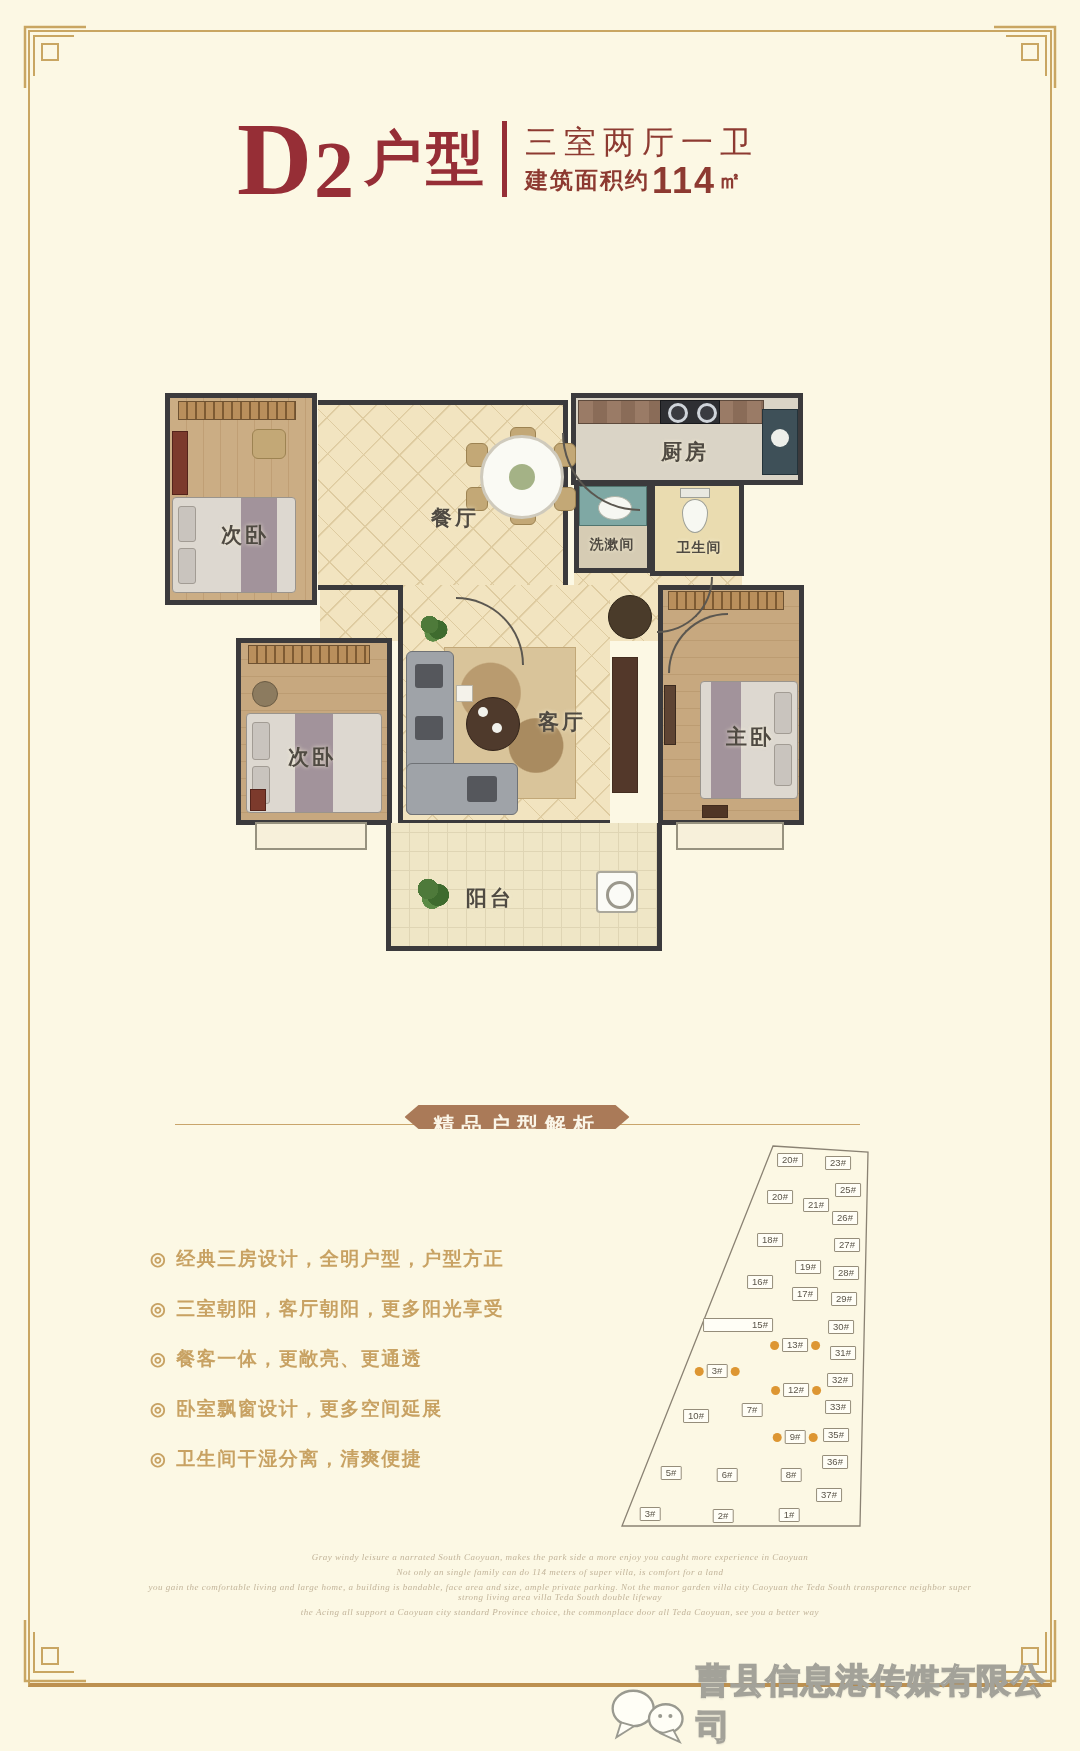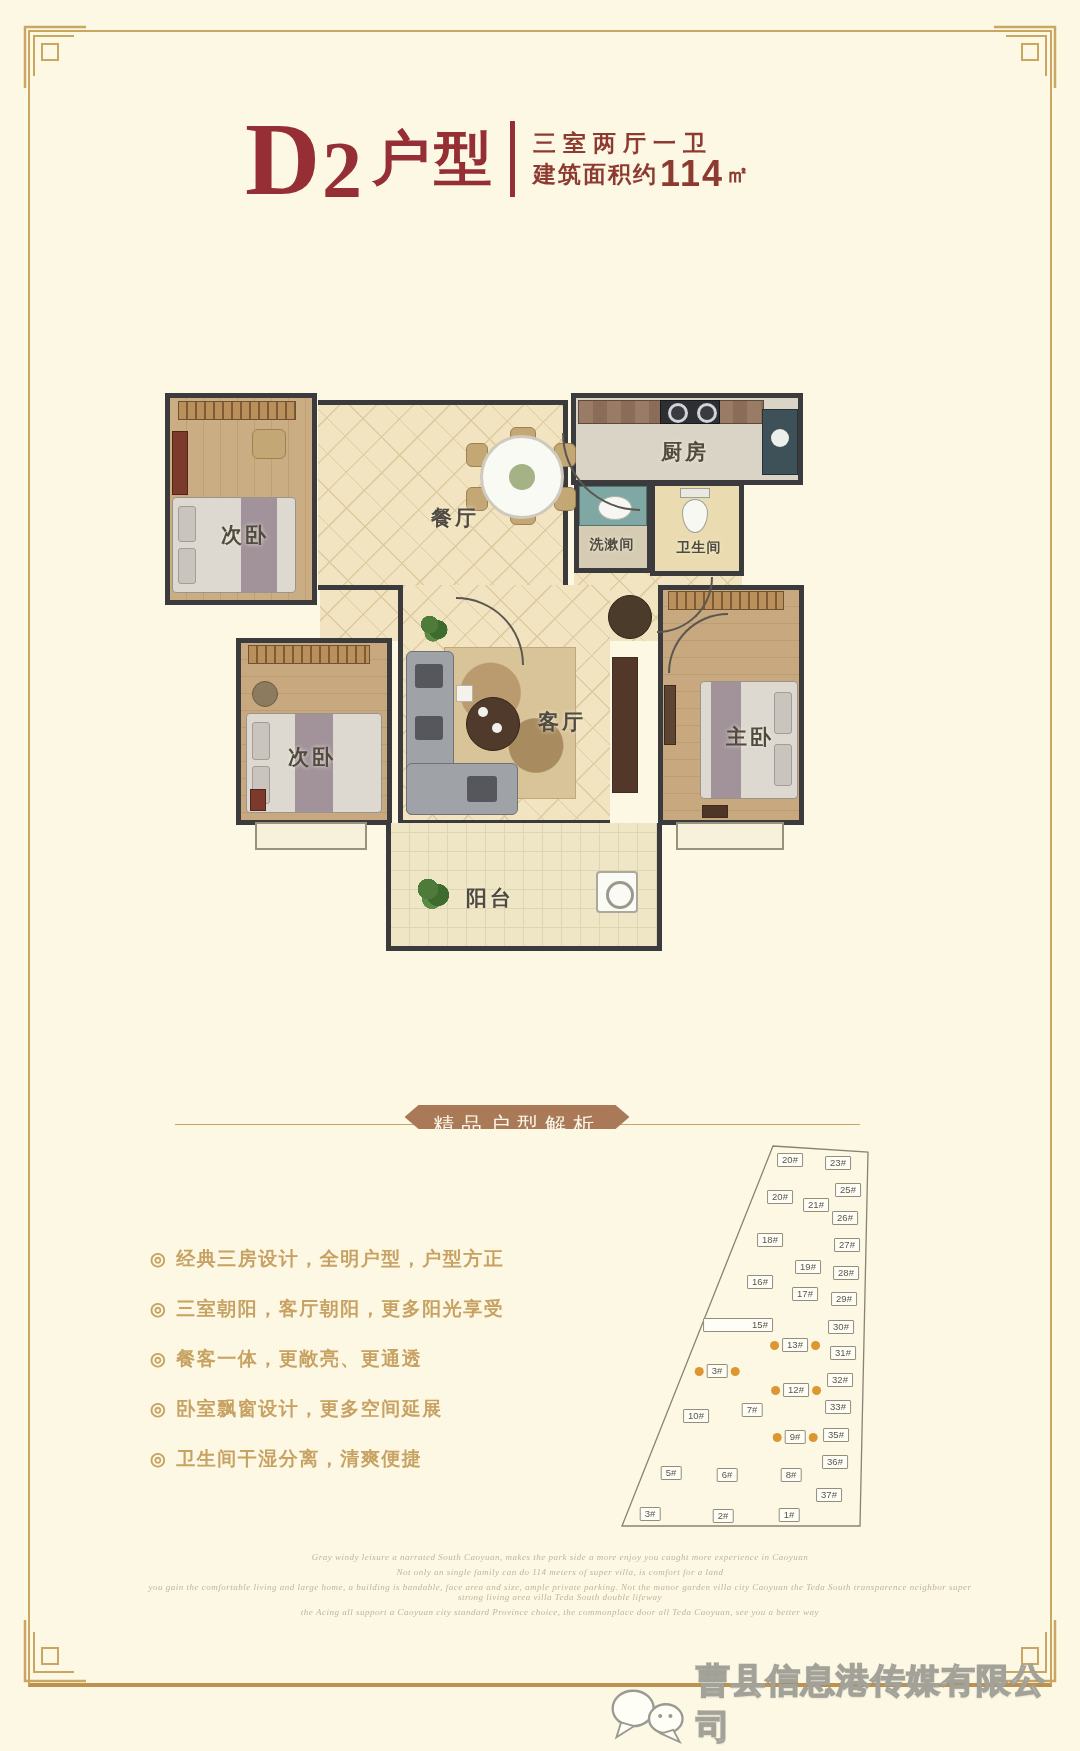--- a/index.html
+++ b/index.html
@@ -20,21 +20,21 @@
   .corner.bl{left:22px;top:1618px;transform:scaleY(-1);}
   .corner.br{right:22px;top:1618px;transform:rotate(180deg);}
 
   
   .title-block{position:absolute;left:0;top:112px;width:100%;display:flex;justify-content:center;align-items:center;transform:translateX(-42px);}
   .unit-letter{font-family:"Liberation Serif", serif;font-weight:bold;font-size:104px;line-height:.9;color:var(--maroon);}
   .unit-number{font-family:"Liberation Serif", serif;font-weight:bold;font-size:80px;line-height:.9;color:var(--maroon);margin-left:2px;align-self:flex-end;}
   .unit-suffix{font-size:58px;font-weight:bold;color:var(--maroon);letter-spacing:4px;margin-left:10px;}
   .title-divider{width:5px;height:76px;background:var(--maroon);margin:0 18px 0 14px;}
   .subtitle{display:flex;flex-direction:column;justify-content:center;color:var(--maroon2);}
-  .sub-line1{font-size:23px;font-weight:700;letter-spacing:7px;}
+  .sub-line1{font-size:32px;font-weight:400;letter-spacing:7px;}
   .sub-line2{font-size:23px;font-weight:600;letter-spacing:2px;display:flex;align-items:flex-end;}
   .area-num{font-size:36px;font-weight:bold;line-height:.85;margin:0 2px;}
 
   
   .floorplan{position:absolute;left:160px;top:385px;width:650px;height:580px;}
   .room{position:absolute;border:5px solid var(--wall);box-sizing:border-box;}
   .wood-h{background:repeating-linear-gradient(180deg,#C7A87F 0 16px,#BC9C72 16px 17px);}
   .wood-v{background:repeating-linear-gradient(90deg,#CBAD84 0 16px,#C09F75 16px 17px);}
   .tile{background-color:var(--tile);
     background-image:repeating-linear-gradient(45deg,transparent 0 24px,var(--tileline) 24px 25px),
@@ -99,21 +99,21 @@
   .arc{position:absolute;z-index:6;}
   .arc.bl{border-left:2px solid #5B5750;border-bottom:2px solid #5B5750;border-bottom-left-radius:100%;}
   .arc.tr{border-top:2px solid #5B5750;border-right:2px solid #5B5750;border-top-right-radius:100%;}
   .arc.br{border-bottom:2px solid #5B5750;border-right:2px solid #5B5750;border-bottom-right-radius:100%;}
   .arc.tl{border-top:2px solid #5B5750;border-left:2px solid #5B5750;border-top-left-radius:100%;}
 
   
   .banner-row{position:absolute;left:0;top:1105px;width:1080px;height:40px;}
   .banner-line{position:absolute;left:175px;right:220px;top:19px;height:1px;background:#C9A56B;}
   .banner-hex{position:absolute;left:517px;top:0;transform:translateX(-50%);width:225px;height:24px;line-height:40px;
-    background:var(--brown);color:#FBF6E8;text-align:center;font-size:21px;letter-spacing:7px;font-weight:400;
+    background:var(--brown);color:#FBF6E8;text-align:center;font-size:21px;letter-spacing:7px;font-weight:700;
     clip-path:polygon(14px 0,calc(100% - 14px) 0,100% 50%,calc(100% - 14px) 100%,14px 100%,0 50%);}
 
   
   .bullets{position:absolute;left:150px;top:1248px;margin:0;padding:0;list-style:none;width:430px;}
   .bullets li{display:flex;align-items:flex-start;margin-bottom:28px;color:var(--gold);font-size:19px;
     letter-spacing:1.5px;line-height:22px;font-weight:600;}
   .bullet-icon{margin-right:9px;font-size:18px;line-height:22px;}
 
   
   .siteplan{position:absolute;left:598px;top:1128px;width:410px;height:460px;}

